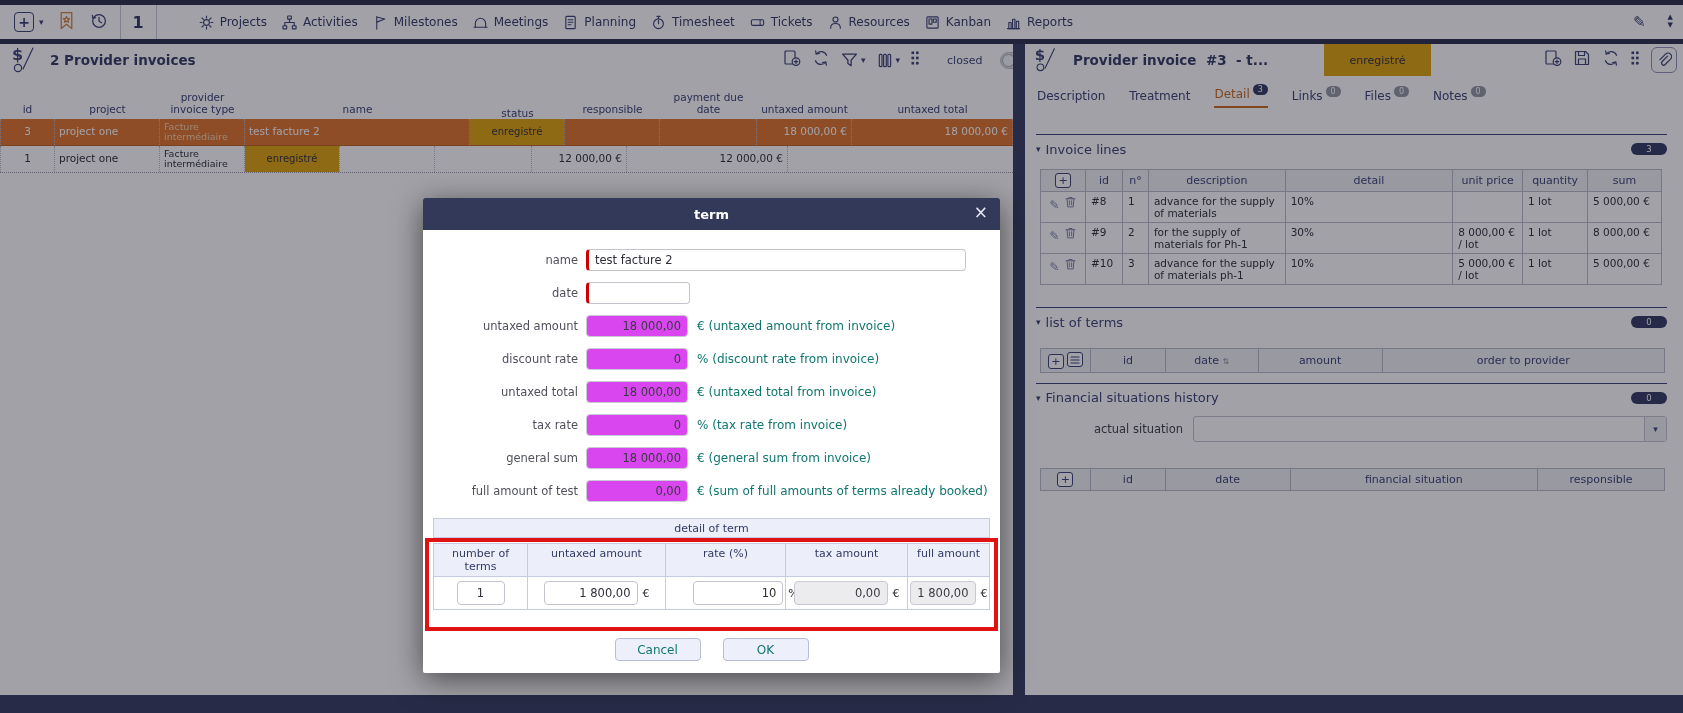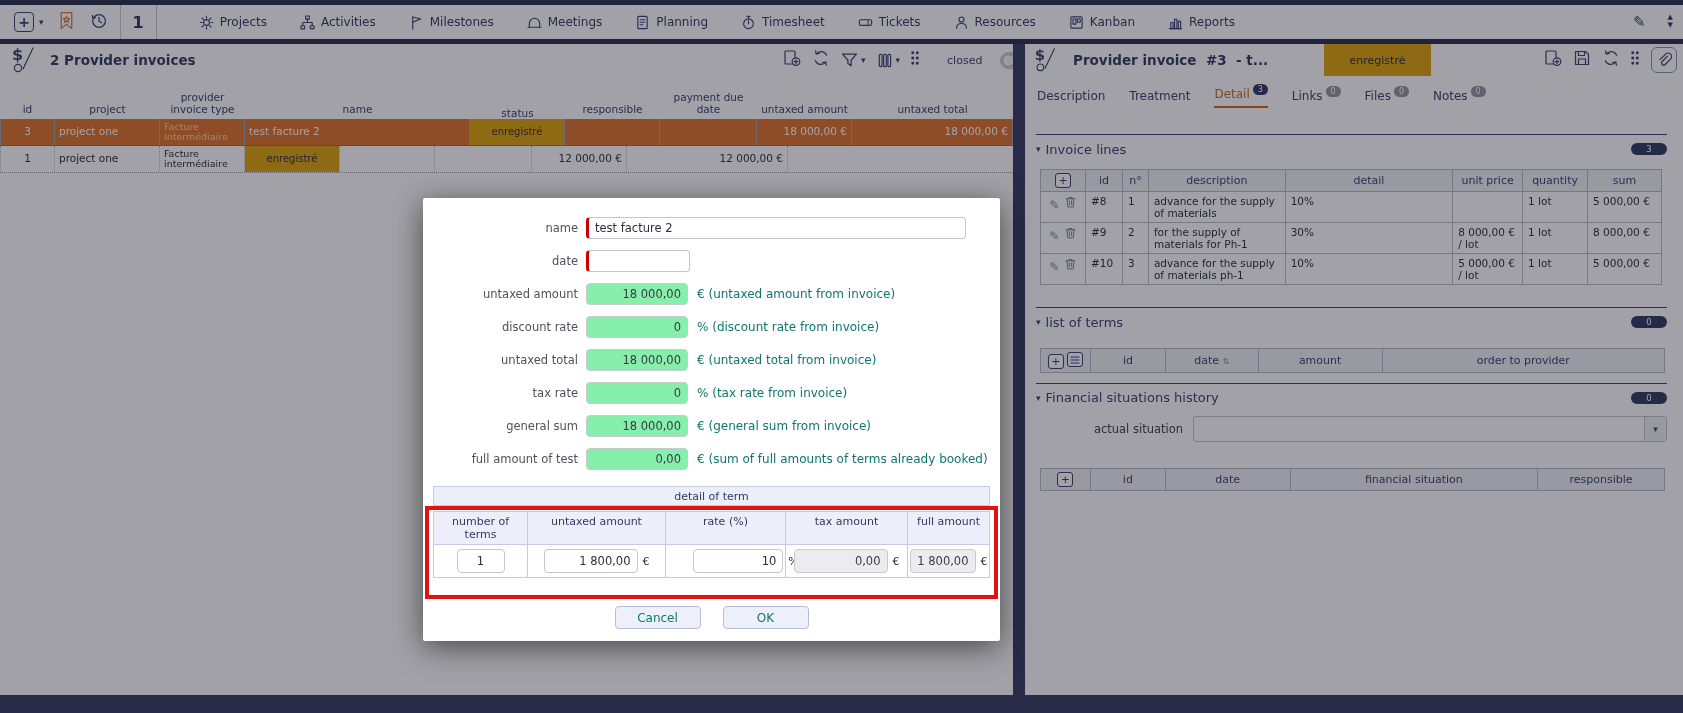--- a/index.html
+++ b/index.html
@@ -9,21 +9,21 @@
   
   .topbar { position: absolute; top: 0; left: 0; width: 1683px; height: 44px; background: #2a2e4a; }
   .topbar-inner { position: absolute; top: 5px; left: 0; right: 0; height: 34px; background: #ffffff;
                   display: flex; align-items: center; color: #363d6b; }
   .tb-left { display: flex; align-items: center; gap: 14px; padding-left: 14px; }
   .plusbox { width: 20px; height: 20px; border: 1.7px solid #3b4173; border-radius: 4px;
              font-size: 14px; font-weight: bold; display: flex; align-items: center; justify-content: center; color: #3b4173; }
   .tiny-caret { font-size: 9px; color: #3b4173; margin-left: -8px; }
   .tb-sep { width: 1px; height: 34px; background: #c9cad6; margin: 0 12px; }
   .tb-num { font-size: 16px; font-weight: bold; color: #2f3561; }
-  .menu { display: flex; align-items: center; gap: 33px; margin-left: 30px; font-size: 12px; }
+  .menu { display: flex; align-items: center; gap: 15px; margin-left: 30px; font-size: 12px; }
   .menu-item { display: flex; align-items: center; gap: 6px; cursor: pointer; white-space: nowrap; color: #333a63; }
   .tb-right { margin-left: auto; display: flex; align-items: center; gap: 22px; padding-right: 10px; }
   .tb-pencil { font-size: 15px; color: #3b4173; }
   .spinner { display: flex; flex-direction: column; font-size: 7px; color: #2f3561; line-height: 1.1; }
 
   svg.ic { stroke: #3b4173; fill: none; stroke-width: 1.2; stroke-linecap: round; stroke-linejoin: round; }
 
   
   .left-panel  { position: absolute; top: 44px; left: 0; width: 1013px; bottom: 18px; background: #fff; }
   .divider     { position: absolute; top: 44px; left: 1013px; width: 12px; bottom: 0; background: #353b60; }
@@ -104,21 +104,21 @@
                     font-size: 13px; font-weight: bold; position: relative; border-radius: 2px 2px 0 0; }
   .modal-close { position: absolute; right: 12px; top: 4px; font-size: 17px; font-weight: normal; color: #e8e8ef; cursor: pointer; }
   .modal-body { padding: 13px 0 12px 0; }
   .frow { display: flex; align-items: center; height: 33px; }
   .flabel { width: 163px; text-align: right; padding-right: 8px; font-size: 11.5px; color: #4f505c; }
   .finput { height: 22px; border: 1px solid #c4c4cf; border-radius: 4px; font-size: 11.5px; padding: 0 6px;
             font-family: "DejaVu Sans", sans-serif; color: #2e2e38; }
   .req { border-left: 3px solid #cc0000; }
   .name-in { width: 380px; }
   .date-in { width: 104px; }
-  .num-in { width: 102px; text-align: right; background: #86efac; color: #3a3a42; border-color: #c9c9d2; }
+  .num-in { width: 102px; text-align: right; background: #d946ef; color: #3a3a42; border-color: #c9c9d2; }
   .fsuffix { margin-left: 9px; font-size: 12px; color: #0f766e; }
 
   .dt-title { margin: 11px 10px 0 10px; height: 20px; background: #eceefa; border: 1px solid #c6cbe3;
               text-align: center; font-size: 11px; color: #333a63; line-height: 19px; }
   .red-wrap { margin: 0 2px; border: 4px solid #e01212; padding: 1px 4px 17px 4px; }
   .dt-table { display: flex; flex-direction: column; }
   .dt-hrow { display: flex; }
   .dt-hc { background: #eceefa; border: 1px solid #c6cbe3; border-left: none; text-align: center;
            font-size: 11px; color: #333a63; padding: 3px 2px; }
   .dt-hc:first-child { border-left: 1px solid #c6cbe3; }
@@ -557,20 +557,24 @@
     </tbody>
       </table>
   </div>
 </div>
 
 <div class="footer"></div>
 
 <div class="dim"></div>
 
 <div class="modal">
+  <div class="modal-titlebar">
+    <span>term</span>
+    <span class="modal-close">×</span>
+  </div>
   <div class="modal-body">
     <div class="frow">
       <span class="flabel">name</span>
       <input class="finput req name-in" value="test facture 2" style="">
     </div>
     <div class="frow">
       <span class="flabel">date</span>
       <input class="finput req date-in" value="" style="">
     </div>
 

